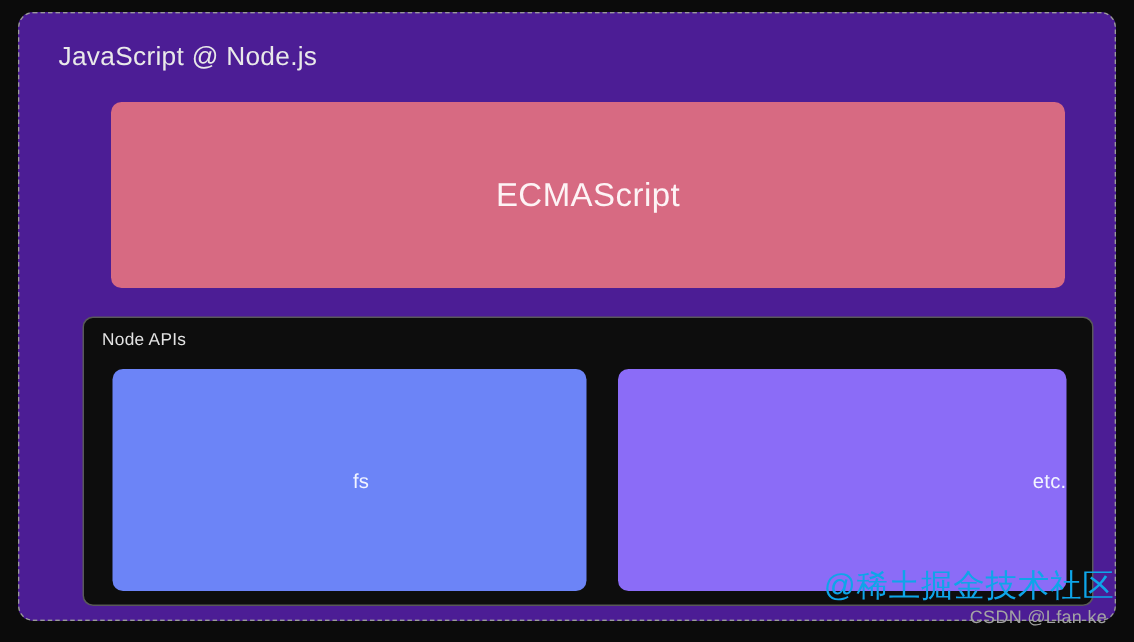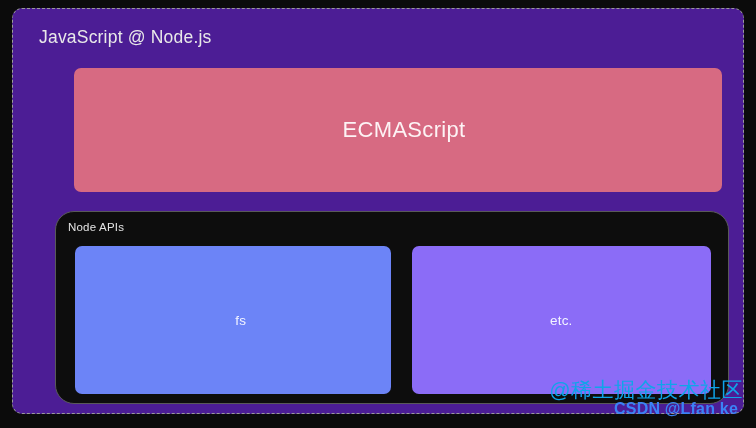--- a/index.html
+++ b/index.html
@@ -48,37 +48,36 @@
     position: absolute;
     left: 61px;
     top: 59px;
     width: 636px;
     height: 124px;
     background: #d76a82;
     border-radius: 7px;
     display: flex;
     align-items: center;
     justify-content: center;
-    padding-left: 12px;
   }
   .ecmascript-label {
     font-size: 22px;
     color: #fdf3f5;
     letter-spacing: 0.3px;
   }
 
   
   .node-apis-panel {
     position: absolute;
     left: 42px;
     top: 202px;
     width: 674px;
     height: 193px;
     border: 1px solid #595959;
-    border-radius: 19px;
+    border-radius: 7px;
     box-sizing: border-box;
     background: #0d0d0d;
   }
   .node-apis-label {
     position: absolute;
     left: 12px;
     top: 9px;
     font-size: 11.5px;
     color: #e3e3e3;
     letter-spacing: 0.2px;
@@ -95,21 +94,21 @@
   }
   .api-box {
     flex: 1 1 0;
     border-radius: 7px;
     display: flex;
     align-items: center;
     justify-content: center;
   }
   .api-box-fs   { background: #6c84f7; padding-left: 16px; }
   .api-box-net  { background: #4a9dec; }
-  .api-box-etc  { background: #8b6cf7; }
+  .api-box-etc  { background: #8b6cf7; justify-content: flex-end; }
 
   .api-label {
     font-size: 13.5px;
     color: #f2f4ff;
     letter-spacing: 0.2px;
   }
 
   
   .watermark-cn {
     position: absolute;
@@ -117,25 +116,24 @@
     bottom: 24px;
     font-size: 21px;
     color: #0ea5e9;
     white-space: nowrap;
     letter-spacing: 0.5px;
   }
   .watermark-csdn {
     position: absolute;
     right: 18px;
     bottom: 10px;
-    font-size: 16px;
-    color: #3b82f6;
+    font-size: 12px;
+    color: #a3a3a3;
     white-space: nowrap;
     letter-spacing: 0.2px;
-    font-weight: bold;
   }
 </style>
 </head>
 <body>
 
 <div class="canvas">
 
   <div class="outer-frame">
 
     <div class="diagram-title">JavaScript @ Node.js</div>

